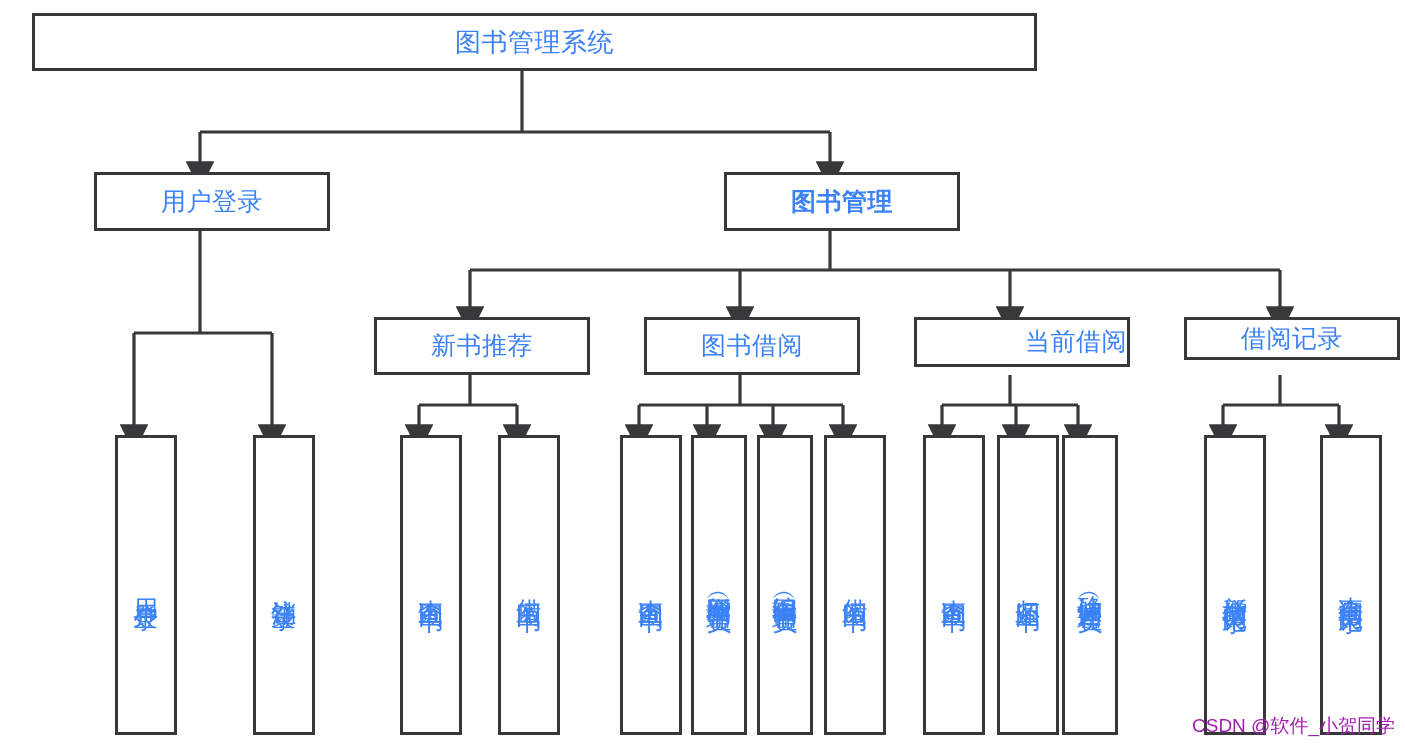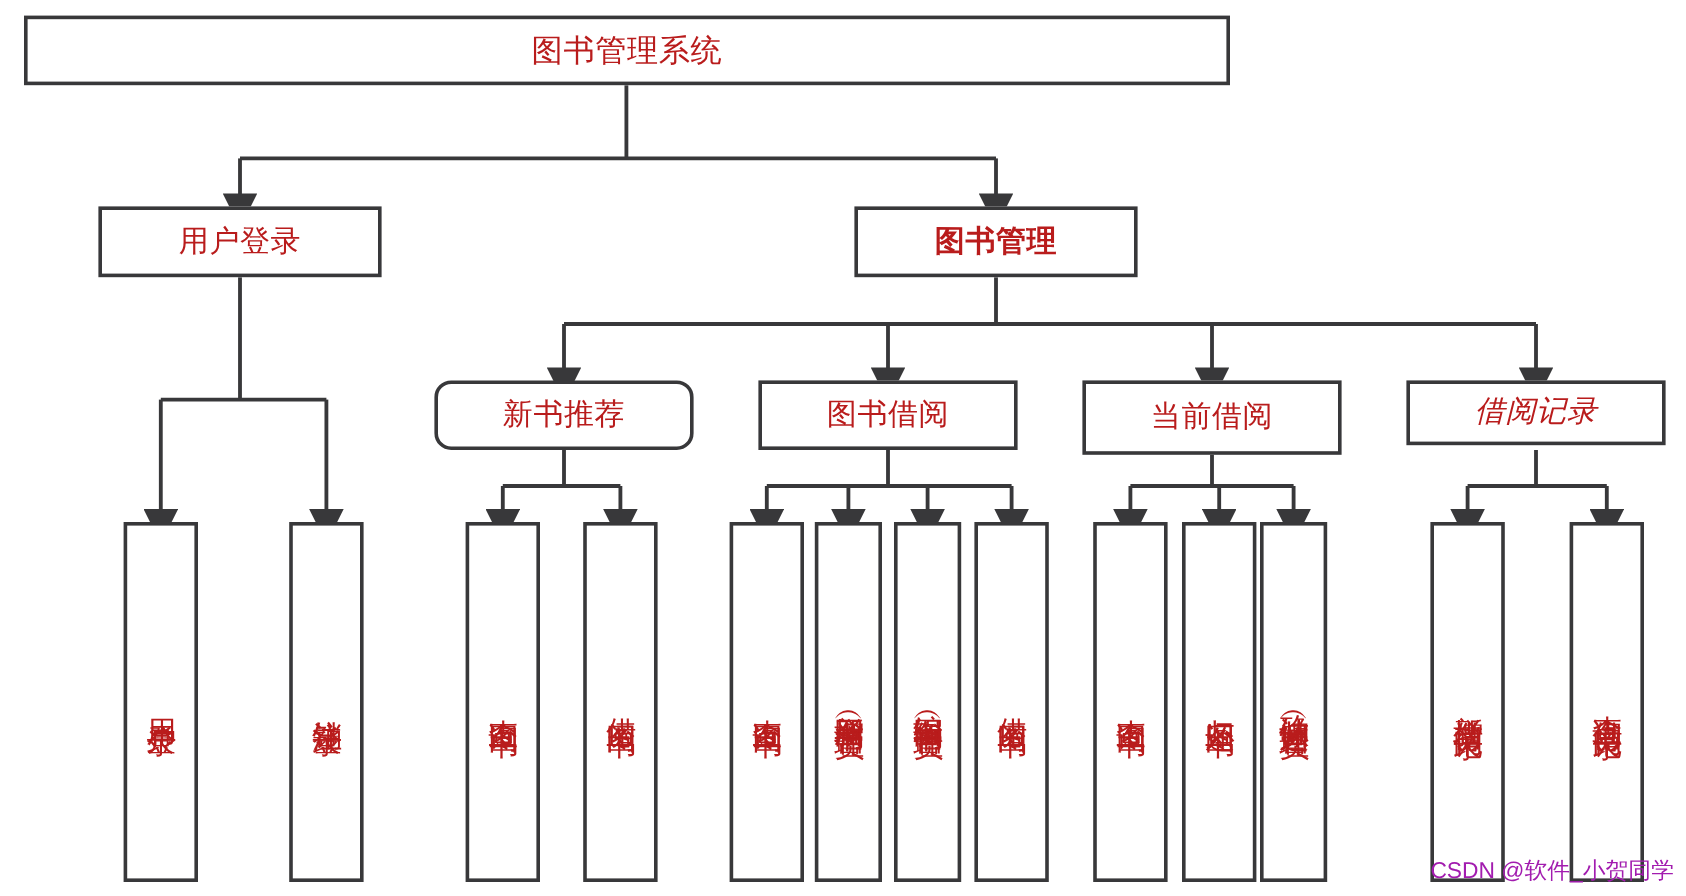--- a/index.html
+++ b/index.html
@@ -25,22 +25,23 @@
     height: 747px;
   }
   .node {
     position: absolute;
     box-sizing: border-box;
     background: #ffffff;
     border: 3px solid #38383a;
     display: flex;
     align-items: center;
     justify-content: center;
-    color: #b91c1c;
+    color: #3b82f6;
     z-index: 2;
+    margin-left: 12px;
   }
   .node .label {
     display: block;
     text-align: center;
     line-height: 1.18;
     letter-spacing: 0.5px;
   }
   
   .node.horiz .label {
     font-size: 25px;
@@ -136,30 +137,30 @@
     <span class="label">图书管理系统</span>
   </div>
 
   <div class="node horiz" style="left:82px; top:172px; width:236px; height:59px;">
     <span class="label">用户登录</span>
   </div>
   <div class="node horiz" style="left:712px; top:172px; width:236px; height:59px;font-weight:bold;">
     <span class="label">图书管理</span>
   </div>
 
-  <div class="node horiz" style="left:362px; top:317px; width:216px; height:58px;border-radius:14px;">
+  <div class="node horiz" style="left:362px; top:317px; width:216px; height:58px;">
     <span class="label">新书推荐</span>
   </div>
   <div class="node horiz" style="left:632px; top:317px; width:216px; height:58px;">
     <span class="label">图书借阅</span>
   </div>
-  <div class="node horiz" style="left:902px; top:317px; width:216px; height:62px;">
+  <div class="node horiz" style="left:902px; top:317px; width:216px; height:50px;justify-content:flex-end;">
     <span class="label">当前借阅</span>
   </div>
-  <div class="node horiz" style="left:1172px; top:317px; width:216px; height:54px;font-style:italic;">
+  <div class="node horiz" style="left:1172px; top:317px; width:216px; height:43px;">
     <span class="label">借阅记录</span>
   </div>
 
   <div class="node vert" style="left:103px; top:435px; width:62px; height:300px;">
     <span class="label">用户登录</span>
   </div>
   <div class="node vert" style="left:241px; top:435px; width:62px; height:300px;">
     <span class="label">注销登录</span>
   </div>
 

